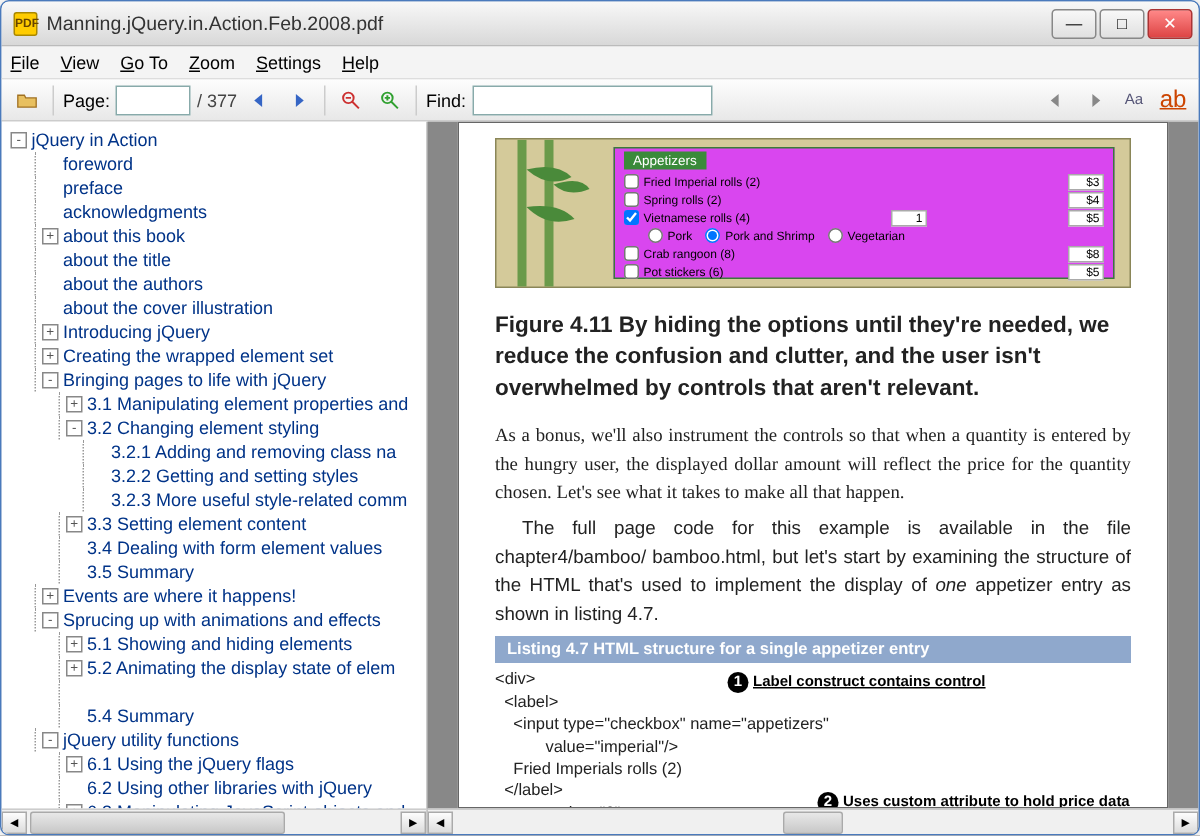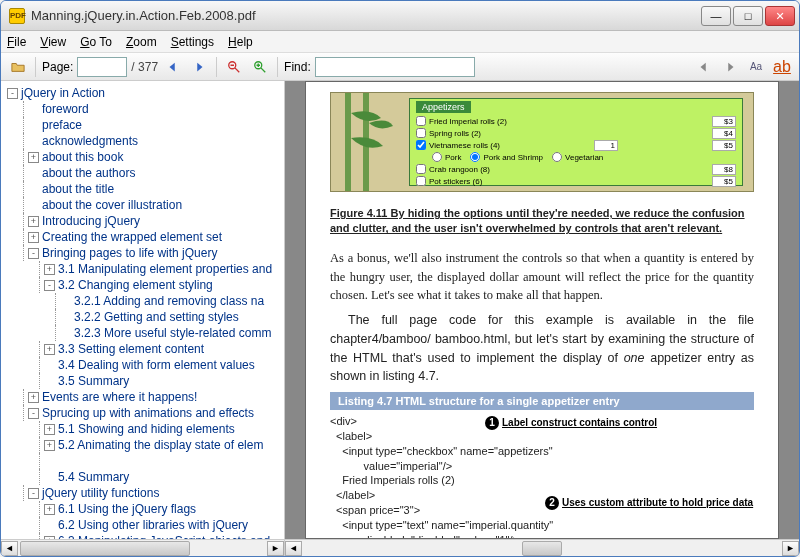--- a/index.html
+++ b/index.html
@@ -25,25 +25,25 @@
 .tree { flex: 1; overflow: hidden; font-size: 12px; color: #003388; padding: 4px 2px; white-space: nowrap; }
 .tree .row { display: flex; align-items: center; height: 16px; cursor: pointer; }
 .tree .tw { width: 11px; height: 11px; border: 1px solid #888; margin-right: 3px; font-size: 9px; line-height: 9px; text-align: center; color: #555; background: #fff; flex-shrink:0; }
 .tree .ind { display:inline-block; flex-shrink:0; }
 .tree .dotted { border-left: 1px dotted #999; height: 16px; margin-right: 4px; flex-shrink:0; }
 .content { flex: 1; background: #888; display: flex; flex-direction: column; overflow: hidden; }
 .page-view { flex: 1; background: #888; padding: 0 20px; overflow: hidden; }
 .page { background: #fff; height: 100%; border: 1px solid #666; padding: 10px 24px 0 24px; overflow: hidden; }
 .bamboo-panel { border: 1px solid #8a8658; background: #d4ca9a; height: 100px; position: relative; margin-bottom: 14px; overflow:hidden; }
 .bamboo-art { position:absolute; left:4px; top:0; width:60px; height:100px; }
-.menu-box { position:absolute; left:78px; top:5px; right:10px; bottom:5px; border:1px solid #3a7a3a; background:#bef264; padding:2px 6px; font-size:8px; }
+.menu-box { position:absolute; left:78px; top:5px; right:10px; bottom:5px; border:1px solid #3a7a3a; background:#d946ef; padding:2px 6px; font-size:8px; }
 .menu-box .hdr { display:inline-block; background:#3a8a3a; color:#fff; padding:1px 6px; font-size:9px; margin-bottom:2px; }
 .menu-box .line { display:flex; align-items:center; gap:3px; height:12px; }
 .menu-box .price { margin-left:auto; width:24px; border:1px solid #aaa; background:#fff; text-align:right; padding-right:2px; }
-.caption { font-size: 11px; font-weight: bold; color: #222; margin-bottom: 12px; line-height:1.4;text-decoration:underline; }
+.caption { font-size: 15px; font-weight: bold; color: #222; margin-bottom: 12px; line-height:1.4; }
 .para { font-size: 12.5px; font-family: Georgia, serif; line-height: 1.5; color: #222; margin-bottom: 6px; text-align: justify; }
 .para .indent { display:inline-block; width:18px; }
 .listing-bar { background:#8fa8cc; color:#fff; font-size:11px; font-weight:bold; padding:3px 8px; margin-top:6px; }
 .code { font-family: "Courier New", monospace; font-size: 11px; line-height: 1.35; color:#222; margin-top:4px; position:relative; white-space:pre; }
 .annot { position:absolute; font-family: "Segoe UI", sans-serif; font-size:10px; font-weight:bold; color:#000;text-decoration:underline; }
 .annot .num { display:inline-block; width:14px; height:14px; border-radius:50%; background:#000; color:#fff; text-align:center; line-height:14px; margin-right:3px; }
 .hscroll { height: 17px; background: #f0f0f0; border-top: 1px solid #ccc; position:relative; }
 .hscroll .track { position:absolute; inset:0; display:flex; align-items:center; }
 .hscroll .btn { width:17px; height:15px; background:linear-gradient(#fdfdfd,#dcdcdc); border:1px solid #aaa; font-size:9px; text-align:center; line-height:13px; }
 .hscroll .thumb { height:15px; background:linear-gradient(#e8e8e8,#c8c8c8); border:1px solid #aaa; border-radius:2px; margin:0 2px; }
@@ -157,27 +157,27 @@
           <div class="row">
             <span class="ind" style="width: 20px;"></span>
             <span class="dotted"></span>
             <span class="tw">+</span>
             <span>about this book</span>
           </div>
           <div class="row">
             <span class="ind" style="width: 20px;"></span>
             <span class="dotted"></span>
             <span style="width: 14px; display: inline-block;"></span>
+            <span>about the title</span>
+          </div>
+          <div class="row">
+            <span class="ind" style="width: 20px;"></span>
+            <span class="dotted"></span>
+            <span style="width: 14px; display: inline-block;"></span>
             <span>about the authors</span>
-          </div>
-          <div class="row">
-            <span class="ind" style="width: 20px;"></span>
-            <span class="dotted"></span>
-            <span style="width: 14px; display: inline-block;"></span>
-            <span>about the title</span>
           </div>
           <div class="row">
             <span class="ind" style="width: 20px;"></span>
             <span class="dotted"></span>
             <span style="width: 14px; display: inline-block;"></span>
             <span>about the cover illustration</span>
           </div>
           <div class="row">
             <span class="ind" style="width: 20px;"></span>
             <span class="dotted"></span>

